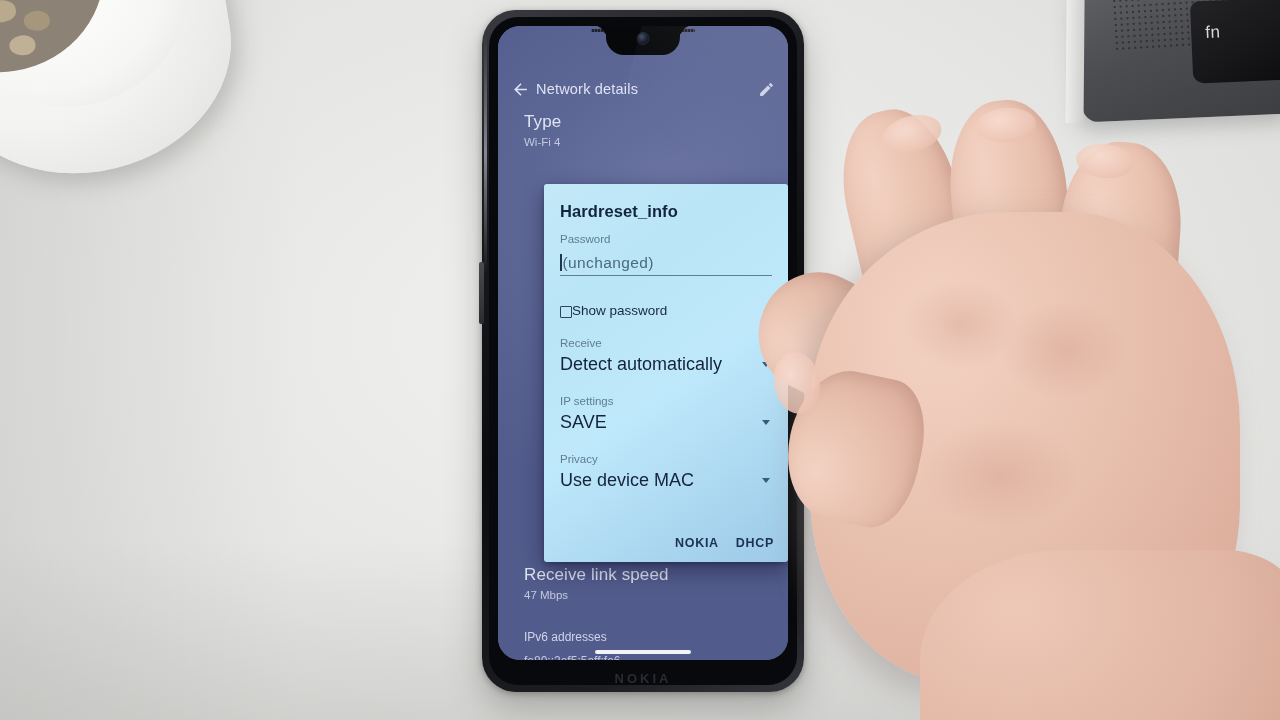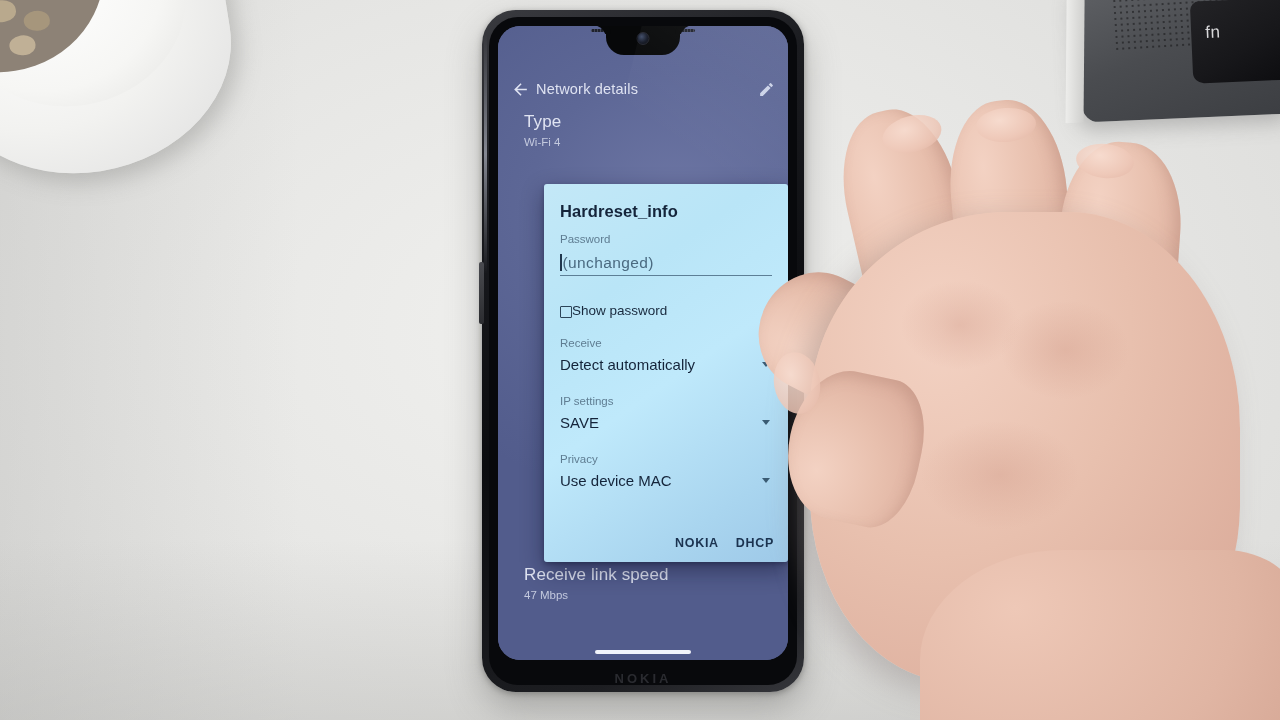--- a/index.html
+++ b/index.html
@@ -212,21 +212,21 @@
     width:12px; height:12px; border:1.6px solid #2c4559; border-radius:1px;
     background:transparent;
   }
   .cb-label { color:#18293d; font-size:13.5px; }
 
   .dd-label { color:#5f7d92; font-size:11.5px; margin-top:19px; }
   .dd-row {
     margin-top:3px; height:24px;
     display:flex; align-items:center; justify-content:space-between;
   }
-  .dd-val { color:#14243a; font-size:15px;text-align:right; }
+  .dd-val { color:#14243a; font-size:18px;text-align:right; }
   .dd-arrow {
     width:0; height:0;
     border-left:4.5px solid transparent; border-right:4.5px solid transparent;
     border-top:5px solid #3b5c74;
     margin-right:2px;
   }
 
   .dlg-actions {
     position:absolute; right:14px; bottom:12px;
     display:flex; gap:17px; align-items:center;
@@ -340,20 +340,24 @@
     <div class="setting" style="top:86px;">
       <div class="s-title">Type</div>
       <div class="s-sub">Wi-Fi 4</div>
     </div>
 
     <div class="setting" style="top:539px;">
       <div class="s-title">Receive link speed</div>
       <div class="s-sub">47 Mbps</div>
     </div>
 
+    <div class="setting" style="top:604px;">
+      <div class="s-sub" style="font-size:12px;color:#cfd5e8;margin-top:0;">IPv6 addresses</div>
+      <div class="s-sub" style="font-size:12px;margin-top:10px;">fe80::2ef5:5aff:fe6</div>
+    </div>
 
     <div class="dialog">
       <div class="dlg-title">Hardreset_info</div>
 
       <div class="dlg-label">Password</div>
       <div class="pw-field">
         <div class="caret"></div>
         <div class="pw-text">(unchanged)</div>
       </div>
 

